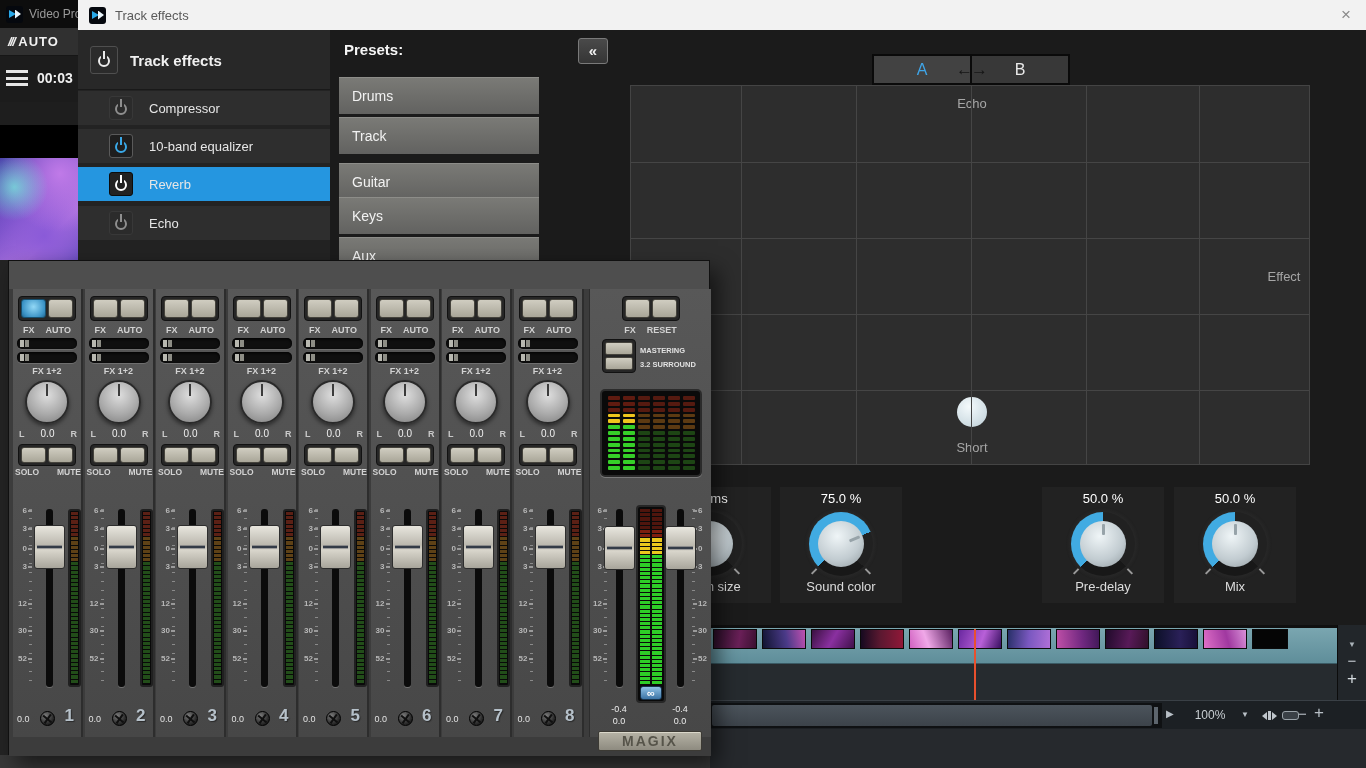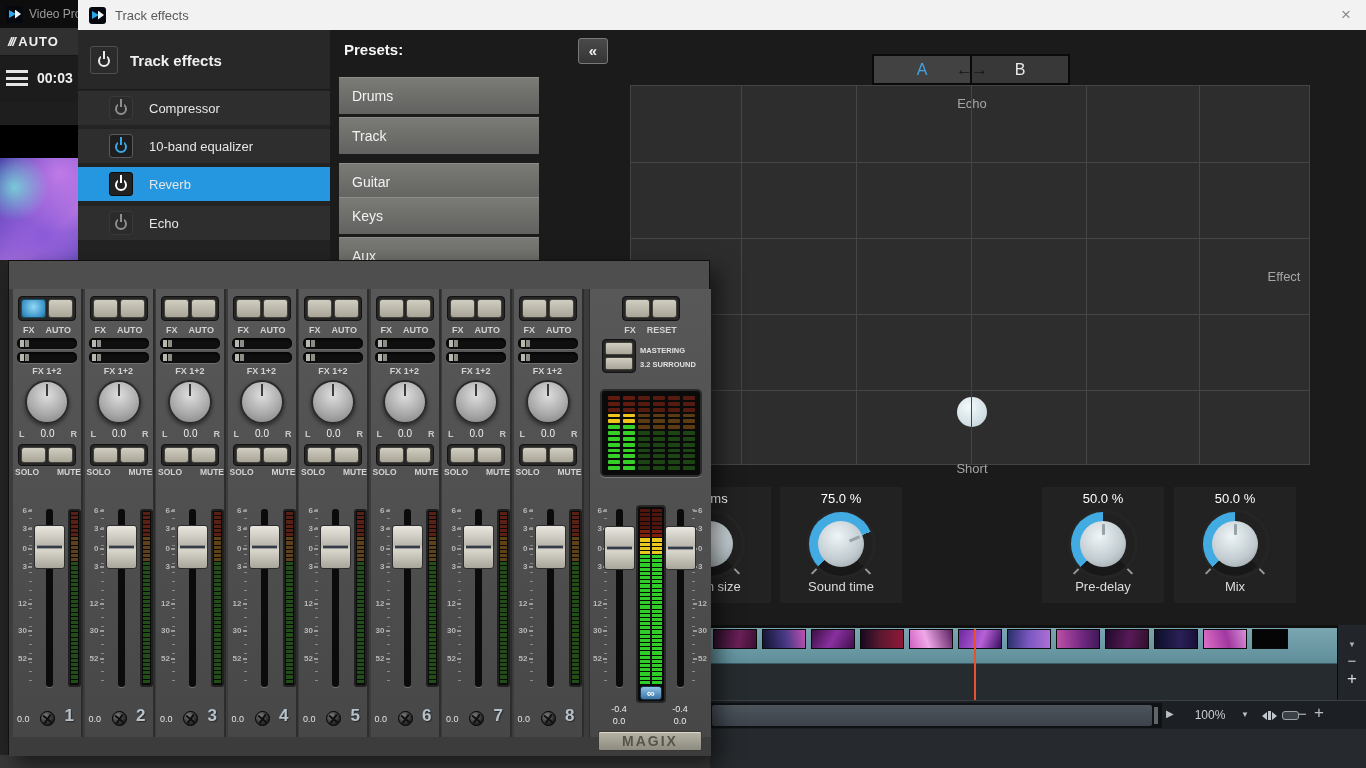--- a/index.html
+++ b/index.html
@@ -287,21 +287,21 @@
         <div class="ab-b">B</div>
         <div class="ab-arrows">
           <span>←</span>
             <span>→</span>
         </div>
       </div>
 
       <div class="grid" id="reverb-grid">
         <div class="glabel" style="left:271px;top:10px;width:140px">Echo</div>
         <div class="glabel" style="left:603px;top:183px;width:100px">Effect</div>
-        <div class="glabel" style="left:271px;top:375px;width:140px">Short</div>
+        <div class="glabel" style="left:271px;top:354px;width:140px">Short</div>
         <div class="dot"></div>
       <div class="gv" style="left: 110px;"></div>
           <div class="gv" style="left: 225px;"></div>
           <div class="gv" style="left: 340px;"></div>
           <div class="gv" style="left: 455px;"></div>
           <div class="gv" style="left: 568px;"></div>
           <div class="gh" style="top: 76px;"></div>
           <div class="gh" style="top: 152px;"></div>
           <div class="gh" style="top: 228px;"></div>
           <div class="gh" style="top: 304px;"></div>
@@ -326,21 +326,21 @@
           <div class="knob-wrap">
             <div class="knob-bezel"></div>
             <div class="knob-arc" style="background: conic-gradient(from 225deg, rgb(65, 171, 226) 0deg, rgb(65, 171, 226) 202.5deg, rgb(33, 33, 33) 202.5deg, rgb(33, 33, 33) 270deg, rgb(24, 24, 24) 270deg, rgb(24, 24, 24) 360deg);"></div>
             <div class="knob-face"></div>
             <div class="knob-ptrwrap" style="transform: rotate(67.5deg);">
               <div class="knob-ptr"></div>
             </div>
             <div class="knob-tick" style="transform: rotate(225deg) translateY(-38px);"></div>
             <div class="knob-tick" style="transform: rotate(135deg) translateY(-38px);"></div>
           </div>
-          <div class="knob-label">Sound time</div>
+          <div class="knob-label">Sound color</div>
         </div>
         <div class="knob-cell" style="left: 964px;">
           <div class="knob-val">50.0 %</div>
           <div class="knob-wrap">
             <div class="knob-bezel"></div>
             <div class="knob-arc" style="background: conic-gradient(from 225deg, rgb(65, 171, 226) 0deg, rgb(65, 171, 226) 135deg, rgb(33, 33, 33) 135deg, rgb(33, 33, 33) 270deg, rgb(24, 24, 24) 270deg, rgb(24, 24, 24) 360deg);"></div>
             <div class="knob-face"></div>
             <div class="knob-ptrwrap" style="transform: rotate(0deg);">
               <div class="knob-ptr"></div>
             </div>

